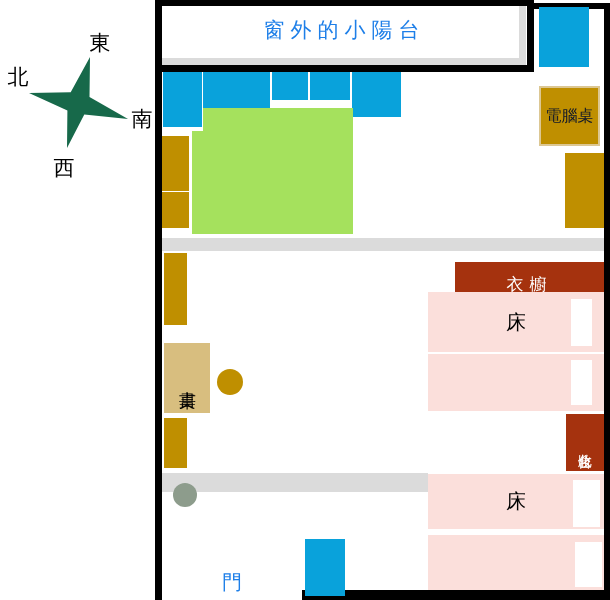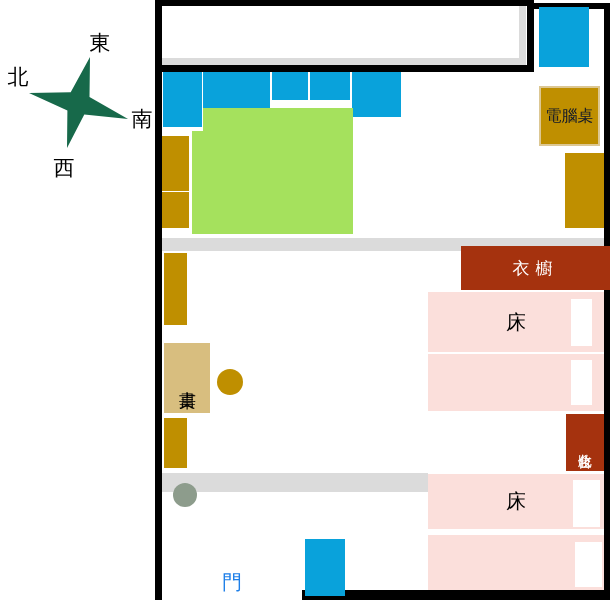--- a/index.html
+++ b/index.html
@@ -19,20 +19,21 @@
   <svg class="abs" style="left:20px;top:45px;" width="120" height="115">
     <polygon points="70,12 69.5,52 108,74 64.3,69.4 47,103 47.4,65.5 9,48 50.7,47.2" fill="#17694A"></polygon>
   </svg>
   <div class="abs lbl" style="left: 86px; top: 30px; width: 28px; height: 26px; font-size: 21px; color: rgb(0, 0, 0);">東</div>
   <div class="abs lbl" style="left: 4px; top: 64px; width: 28px; height: 26px; font-size: 21px; color: rgb(0, 0, 0);">北</div>
   <div class="abs lbl" style="left: 128px; top: 106px; width: 28px; height: 26px; font-size: 21px; color: rgb(0, 0, 0);">南</div>
   <div class="abs lbl" style="left: 50px; top: 155px; width: 28px; height: 26px; font-size: 21px; color: rgb(0, 0, 0);">西</div>
 
   <div class="abs" style="left: 162px; top: 58px; width: 357px; height: 7px; background-color: rgb(219, 219, 219);"></div>
   <div class="abs" style="left: 519px; top: 0px; width: 7px; height: 65px; background-color: rgb(219, 219, 219);"></div>
+  <div class="abs lbl" style="left: 162px; top: 12px; width: 365px; height: 36px; font-size: 21px; letter-spacing: 6px; color: rgb(30, 127, 232);">窗外的小陽台</div>
 
   <div class="abs wall" style="left: 155px; top: 0px; width: 7px; height: 600px; background-color: rgb(0, 0, 0);"></div>
   <div class="abs wall" style="left: 155px; top: 0px; width: 379px; height: 6px; background-color: rgb(0, 0, 0);"></div>
   <div class="abs wall" style="left: 527px; top: 0px; width: 7px; height: 72px; background-color: rgb(0, 0, 0);"></div>
   <div class="abs wall" style="left: 162px; top: 65px; width: 372px; height: 7px; background-color: rgb(0, 0, 0);"></div>
   <div class="abs wall" style="left: 534px; top: 3px; width: 76px; height: 6px; background-color: rgb(0, 0, 0);"></div>
   <div class="abs wall" style="left: 604px; top: 3px; width: 6px; height: 597px; background-color: rgb(0, 0, 0);"></div>
   <div class="abs wall" style="left: 302px; top: 590px; width: 308px; height: 10px; background-color: rgb(0, 0, 0);"></div>
 
   <div class="abs" style="left: 162px; top: 238px; width: 442px; height: 13px; background-color: rgb(219, 219, 219);"></div>
@@ -58,21 +59,21 @@
   <div class="abs" style="left: 164px; top: 253px; width: 23px; height: 72px; background-color: rgb(191, 143, 0);"></div>
   <div class="abs" style="left: 164px; top: 418px; width: 23px; height: 50px; background-color: rgb(191, 143, 0);"></div>
 
   <div class="abs lbl" style="left: 164px; top: 343px; width: 46px; height: 70px; font-size: 17px; background-color: rgb(216, 190, 127);">
     <span class="vtext" style="color: rgb(0, 0, 0);">書桌</span>
   </div>
   <div class="abs circle" style="left: 217px; top: 369px; width: 26px; height: 26px; background-color: rgb(191, 143, 0);"></div>
 
   <div class="abs circle" style="left: 173px; top: 483px; width: 24px; height: 24px; background-color: rgb(141, 156, 140);"></div>
 
-  <div class="abs lbl" style="left: 455px; top: 246px; width: 149px; height: 44px; font-size: 17px; letter-spacing: 6px; background-color: rgb(165, 50, 14); margin-left: 6px;">
+  <div class="abs lbl" style="left: 455px; top: 262px; width: 149px; height: 44px; font-size: 17px; letter-spacing: 6px; background-color: rgb(165, 50, 14);">
     <span style="color: rgb(255, 255, 255);">衣櫥</span>
   </div>
 
   <div class="abs lbl" style="left: 428px; top: 292px; width: 176px; height: 60px; font-size: 20px; background-color: rgb(251, 223, 219);">
     <span style="color: rgb(0, 0, 0);">床</span>
     <div class="abs" style="left:143px;top:7px;width:21px;height:47px;background:#fff;"></div>
   </div>
   <div class="abs" style="left: 428px; top: 354px; width: 176px; height: 57px; background-color: rgb(251, 223, 219);">
     <div class="abs" style="left:143px;top:6px;width:21px;height:45px;background:#fff;"></div>
   </div>

